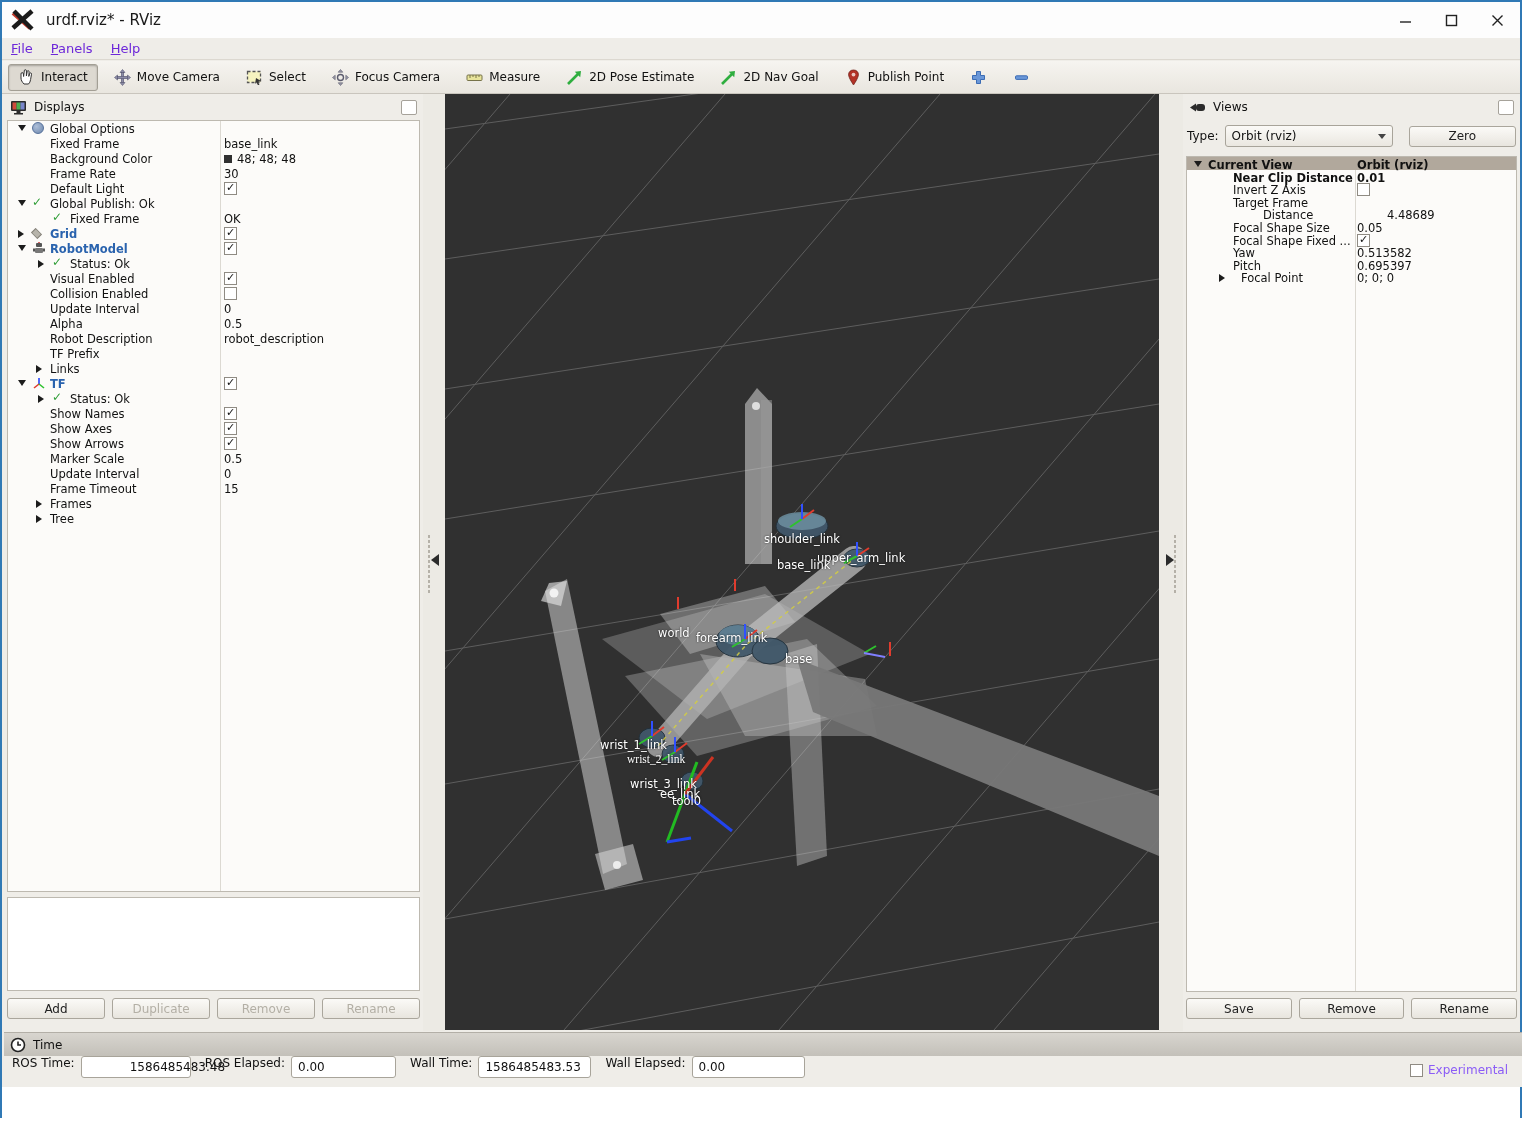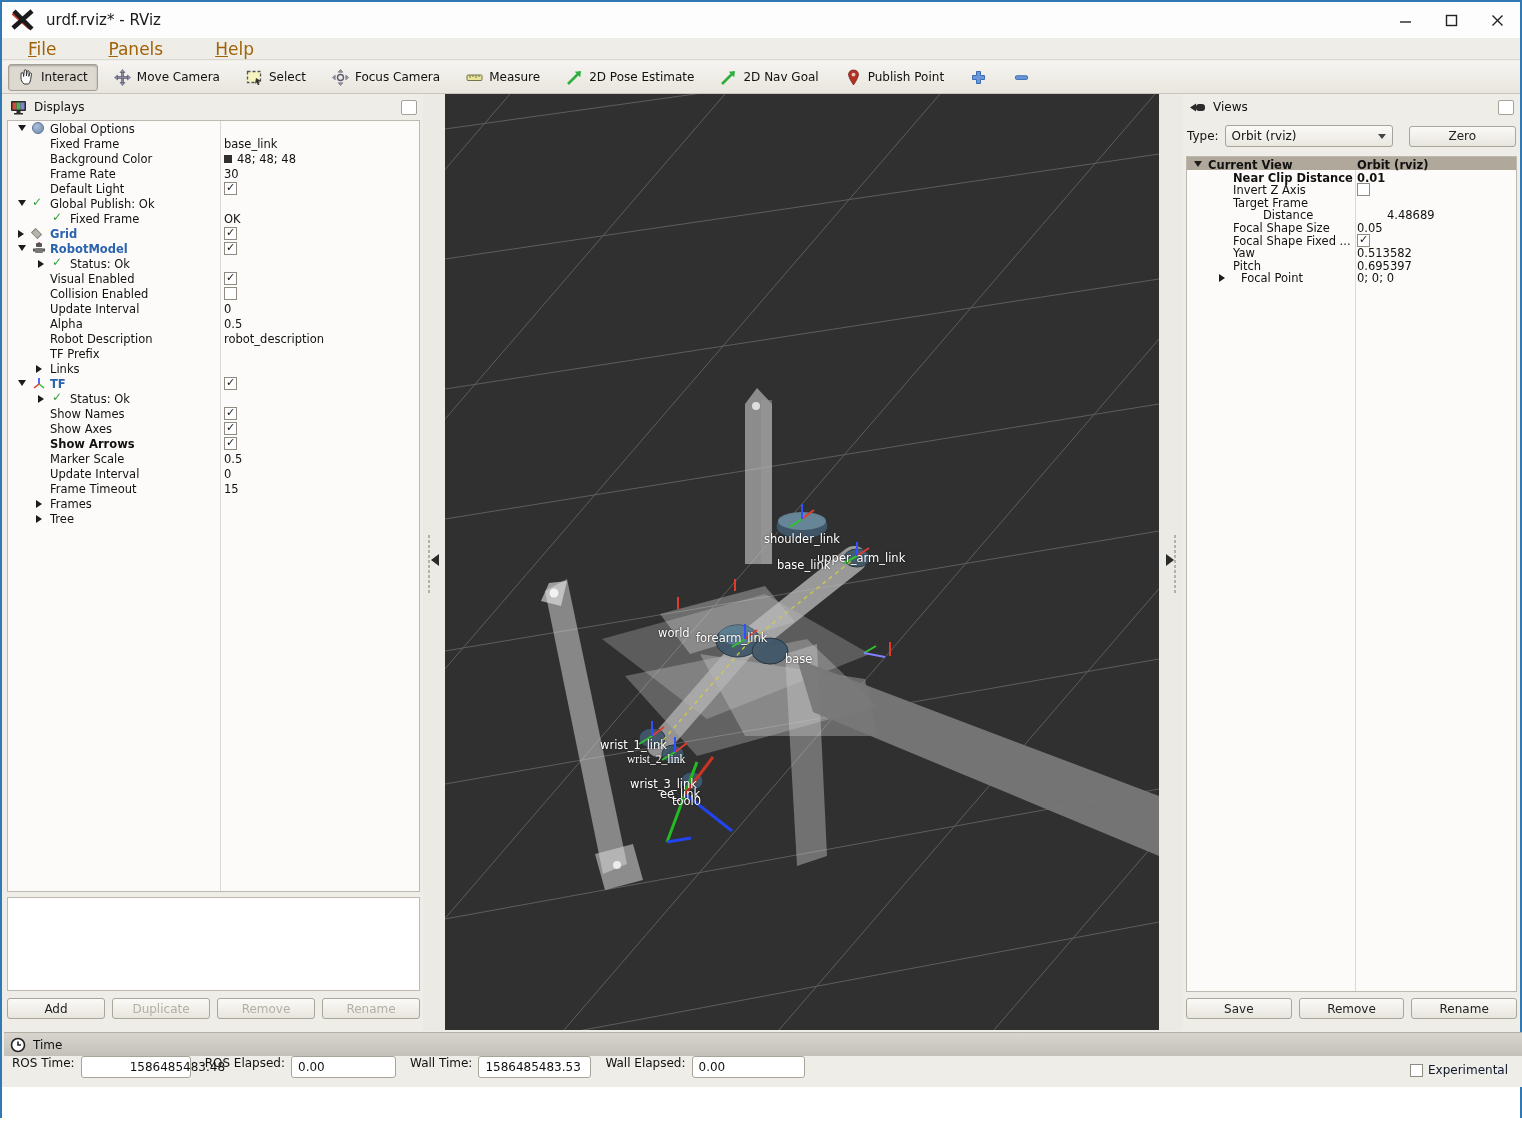--- a/index.html
+++ b/index.html
@@ -9,21 +9,21 @@
   
   #titlebar { position:absolute; left:0; top:0; width:100%; height:36px; background:#fdfdfd; display:flex; align-items:center; }
   #app-icon { width:26px; height:26px; margin-left:8px; }
   #title-text { margin-left:10px; font-size:15px; color:#1a1a1a; }
   #win-controls { margin-left:auto; display:flex; }
   .win-btn { width:46px; height:36px; display:flex; align-items:center; justify-content:center; }
   .win-btn svg { width:13px; height:13px; }
 
   
   #menubar { position:absolute; left:0; top:36px; width:100%; height:22px; background:#efede8; display:flex; align-items:center; border-bottom:1px solid #dcd8d0; }
-  .menu-item { font-size:17px; color:#a16207; padding:2px 26px; }
+  .menu-item { font-size:13px; color:#6d28d9; padding:2px 9px; }
   .menu-item span.u { text-decoration:underline; }
 
   
   #toolbar { position:absolute; left:0; top:59px; width:100%; height:33px; background:linear-gradient(#f6f4f0,#e9e6df); display:flex; align-items:center; padding-left:6px; border-bottom:1px solid #c9c5bd; }
   .tool-btn { display:flex; align-items:center; gap:6px; font-size:12px; color:#111; padding:4px 9px; margin-right:6px; border:1px solid transparent; border-radius:3px; }
   .tool-btn.active { background:#ddd9d1; border:1px solid #a39f95; box-shadow:inset 0 1px 2px rgba(0,0,0,.25); }
   .tool-btn svg { width:17px; height:17px; }
 
   
   #main { position:absolute; left:2px; top:92px; width:1518px; height:937px; display:flex; }
@@ -84,21 +84,21 @@
   
   #time-panel { position:absolute; left:2px; top:1030px; width:1518px; }
   #time-header { height:24px; background:linear-gradient(#d8d5cf,#c3c0b9); display:flex; align-items:center; padding:0 6px; border-top:1px solid #b3afa7; }
   #time-header svg { width:16px; height:16px; margin-right:7px; }
   #time-title { font-size:12px; color:#111; }
   #time-fields { position:relative; height:31px; background:#efede8; display:flex; align-items:flex-start; padding-left:8px; }
   .tf-label { font-size:12px; color:#111; margin-right:6px; white-space:nowrap; }
   .tf-field { height:22px; background:#fff; border:1px solid #a8a49a; border-radius:3px; font-size:12px; color:#111; display:flex; align-items:center; padding:0 6px; margin-right:14px; }
   #experimental { position:absolute; left:1406px; top:7px; display:flex; align-items:center; }
   #experimental .cb2 { width:13px; height:13px; background:#fff; border:1px solid #8f8b83; margin-right:5px; }
-  #experimental span { font-size:12px; color:#0f172a; white-space:nowrap; }
+  #experimental span { font-size:12px; color:#8b5cf6; white-space:nowrap; }
 
   #cutoff { position:absolute; left:0px; top:1085px; width:1518px; height:40px; background:#ffffff; z-index:60; }
 </style>
 </head>
 <body>
 
 <div id="window">
 
   <div id="titlebar">
     <svg id="app-icon" viewBox="0 0 26 26">
@@ -367,21 +367,21 @@
             <span class="lbl" style="left:62px">Status: Ok</span>
           </div>
           <div class="trow" style="height: 15px;">
             <span class="lbl" style="left:42px">Show Names</span>
             <span class="cb on" style="left:216px"></span>
           </div>
           <div class="trow" style="height: 15px;">
             <span class="lbl" style="left:42px">Show Axes</span>
             <span class="cb on" style="left:216px"></span>
           </div>
-          <div class="trow" style="height: 15px; font-weight: bold;">
+          <div class="trow" style="height: 15px;">
             <span class="lbl" style="left:42px">Show Arrows</span>
             <span class="cb on" style="left:216px"></span>
           </div>
           <div class="trow" style="height: 15px;">
             <span class="lbl" style="left:42px">Marker Scale</span>
             <span class="val" style="left:216px">0.5</span>
           </div>
           <div class="trow" style="height: 15px;">
             <span class="lbl" style="left:42px">Update Interval</span>
             <span class="val" style="left:216px">0</span>

